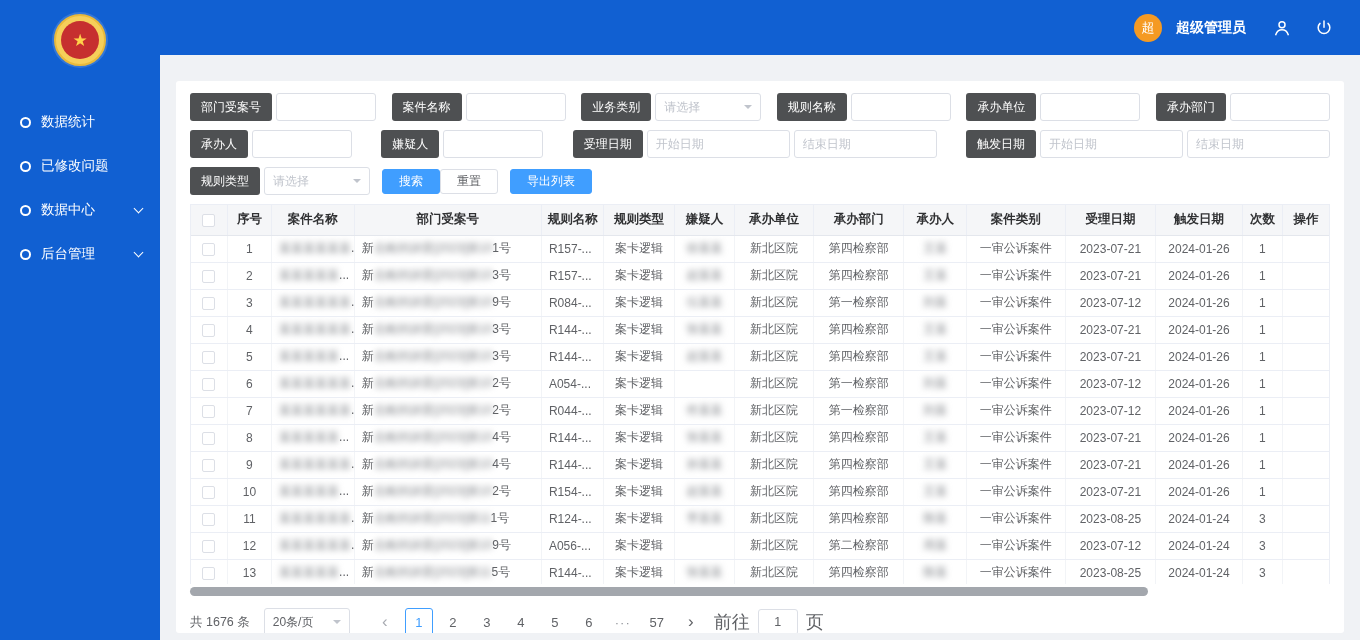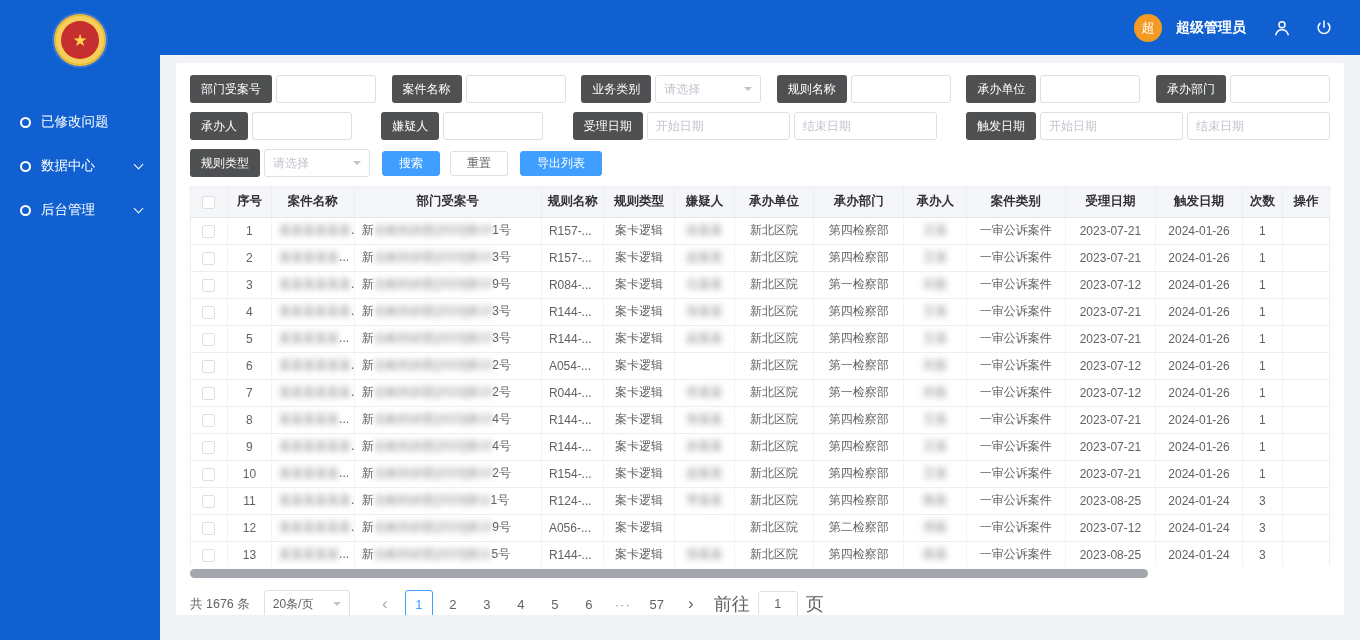--- a/index.html
+++ b/index.html
@@ -25,40 +25,40 @@
   
   .rightcol { flex:1; display:flex; flex-direction:column; min-width:0; }
   .topbar { height:55px; background:#1160d2; display:flex; align-items:center; justify-content:flex-end; padding-right:22px; flex-shrink:0; }
   .userbox { display:flex; align-items:center; gap:14px; }
   .avatar { width:28px; height:28px; border-radius:50%; background:#f59a23; color:#fff; font-size:13px;
             display:flex; align-items:center; justify-content:center; cursor:pointer; }
   .uname { color:#fff; font-size:14px; font-weight:bold; margin-right:8px; }
   .icon-btn { display:flex; align-items:center; justify-content:center; width:28px; height:28px; cursor:pointer; }
 
   
-  .content { flex:1; padding:8px 16px 8px; min-height:0;border-radius:18px; }
+  .content { flex:1; padding:26px 16px 8px; min-height:0;border-radius:18px; }
   .card { background:#fff; border-radius:3px; padding:12px 14px; height:552px; overflow:hidden; }
 
   
   .frow { display:flex; align-items:center; margin-bottom:9px; }
   .frow.spread { justify-content:space-between; }
   .fgroup { display:flex; align-items:center; }
   .chip { background:#4e5052; color:#fff; font-size:12px; height:28px; display:flex; align-items:center;
           padding:0 11px; border-radius:3px; white-space:nowrap; }
   .finput { height:28px; width:100px; border:1px solid #dcdfe6; border-radius:3px; margin-left:4px;
             font-size:12px; padding:0 8px; color:#606266; outline:none; font-family:inherit; }
   .finput.date { width:143px; color:#c0c4cc; }
   .finput.date::placeholder { color:#c0c4cc; }
   .fselect { height:28px; width:106px; border:1px solid #dcdfe6; border-radius:3px; margin-left:4px;
              display:flex; align-items:center; padding:0 8px; font-size:12px; color:#c0c4cc; cursor:pointer; background:#fff; }
   .caret { width:0; height:0; border:4px solid transparent; border-top-color:#c0c4cc; margin-left:auto; margin-top:4px; }
   .btn { height:25px; border-radius:3px; font-size:12px; padding:0 16px; cursor:pointer; border:1px solid transparent;
          font-family:inherit; }
   .btn.blue { background:#409eff; color:#fff; border-color:#409eff; margin-left:12px; }
-  .btn.plain { background:#fff; color:#606266; border-color:#dcdfe6; margin-left:10px; }
+  .btn.plain { background:#fff; color:#606266; border-color:#dcdfe6; }
 
   
   .table-wrap { height:380px; overflow:hidden; border:1px solid #ebeef5; border-bottom:none; margin-top:2px; }
   table { width:100%; border-collapse:collapse; table-layout:fixed; }
   th { background:#f5f6f8; font-size:12.5px; font-weight:bold; color:#303133; height:30px;
        border-bottom:1px solid #e4e7ed; border-right:1px solid #ebeef5; text-align:center; padding:0 3px; white-space:nowrap; overflow:hidden; }
   td { font-size:12px; color:#606266; height:27px; border-bottom:1px solid #ebeef5; border-right:1px solid #f2f4f7;
        text-align:center; padding:0 3px; white-space:nowrap; overflow:hidden; }
   th:last-child, td:last-child { border-right:none; }
   td.al { text-align:left; padding-left:7px; }
@@ -94,20 +94,24 @@
 
   <aside class="sidebar">
     <div class="logo-wrap">
       <div class="emblem">
         <div class="emblem-inner">
           <span class="star">★</span>
         </div>
       </div>
     </div>
     <nav class="menu">
+        <div class="menu-item">
+          <span class="dot"></span>
+          <span>数据统计</span>
+        </div>
         <div class="menu-item">
           <span class="dot"></span>
           <span>已修改问题</span>
         </div>
         <div class="menu-item">
           <span class="dot"></span>
           <span>数据中心</span>
           <span class="chev"></span>
         </div>
         <div class="menu-item">

